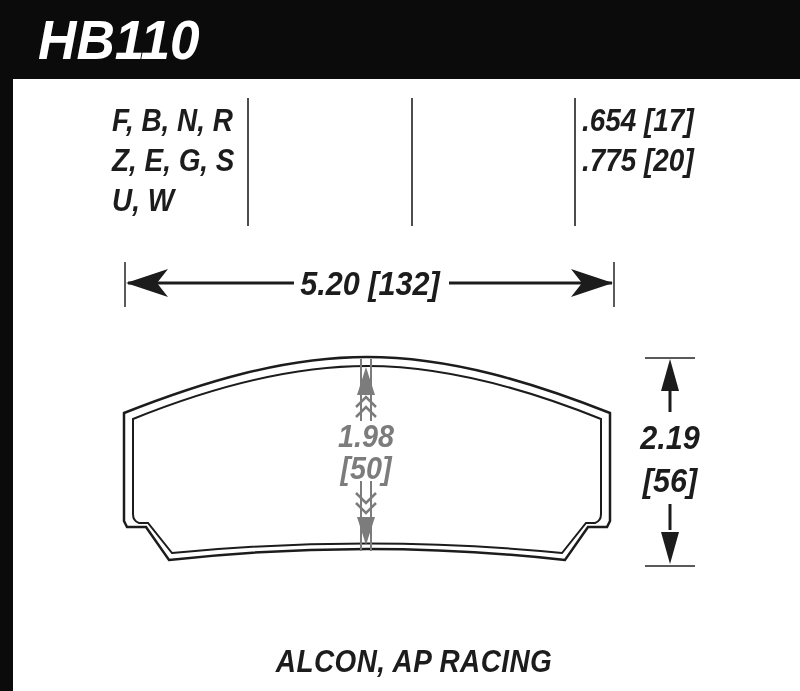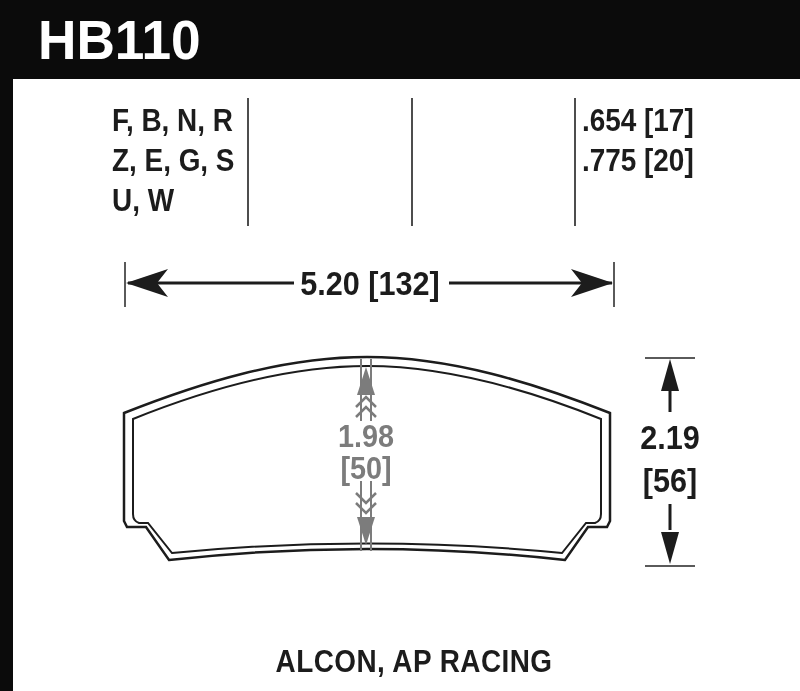--- a/index.html
+++ b/index.html
@@ -3,20 +3,21 @@
 <meta charset="utf-8">
 <style>
   html, body { margin: 0; padding: 0; background: #ffffff; }
   body { font-family: "Liberation Sans", sans-serif; }
   .canvas {
     position: relative;
     width: 800px;
     height: 691px;
     background: #ffffff;
     overflow: hidden;
+    font-style: italic;
   }
   .header-bar {
     position: absolute;
     left: 0; top: 0;
     width: 800px; height: 79px;
     background: #0b0b0b;
     display: flex;
     align-items: center;
   }
   .part-number {

